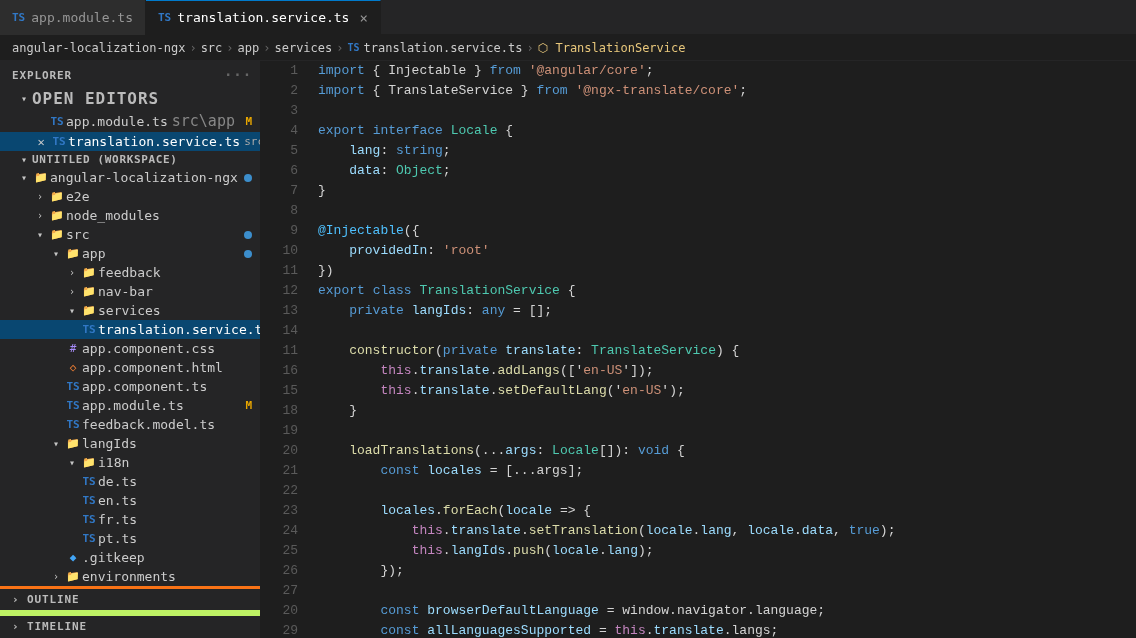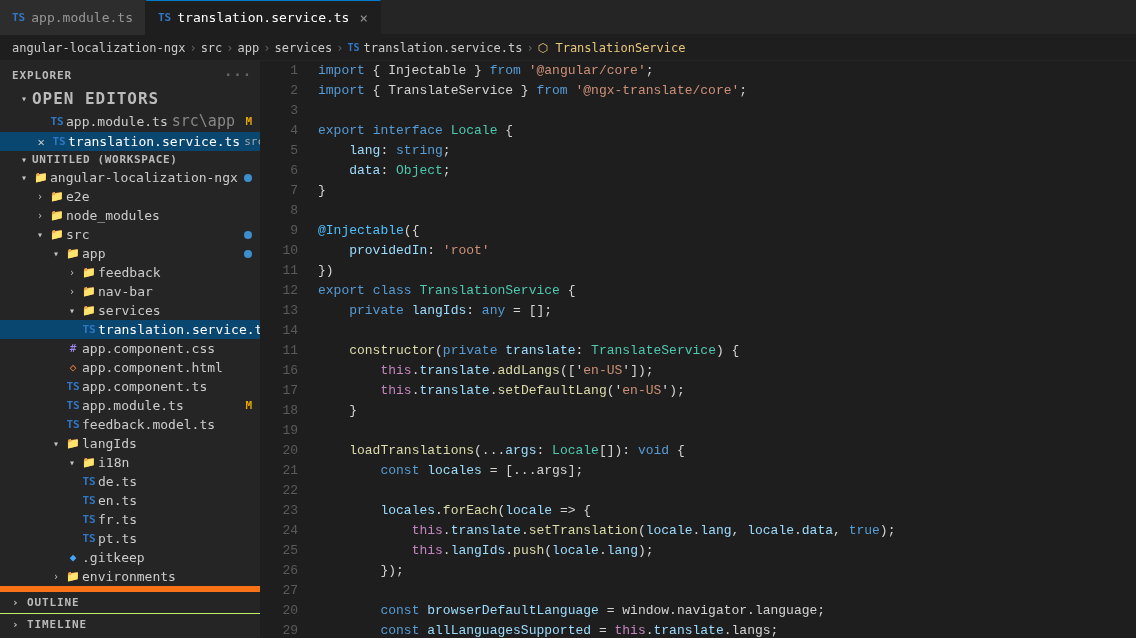--- a/index.html
+++ b/index.html
@@ -202,29 +202,29 @@
     .param { color: #9cdcfe; }
     .white { color: #d4d4d4; }
     .interface-kw { color: #569cd6; text-align: center; }
 
     .outline-section {
       padding: 4px 12px;
       font-size: 11px;
       font-weight: 600;
       letter-spacing: 0.08em;
       color: #bbb;
-      border-top: 6px solid #f97316;
+      border-top: 3px solid #f97316;
     }
     .timeline-section {
       padding: 4px 12px;
       font-size: 11px;
       font-weight: 600;
       letter-spacing: 0.08em;
       color: #bbb;
-      border-top: 1px solid #bef264;
+      border-top: 6px solid #bef264;
     }
   </style>
 </head>
 <body>
 
 <div class="tab-bar">
   <div class="tab">
     <span class="tab-icon-ts">TS</span>
     <span>app.module.ts</span>
   </div>
@@ -520,21 +520,21 @@
           <div>7</div>
           <div>8</div>
           <div>9</div>
           <div>10</div>
           <div>11</div>
           <div>12</div>
           <div>13</div>
           <div>14</div>
           <div>11</div>
           <div>16</div>
-          <div>17</div>
+          <div>15</div>
           <div>18</div>
           <div>19</div>
           <div>20</div>
           <div>21</div>
           <div>22</div>
           <div>23</div>
           <div>24</div>
           <div>25</div>
           <div>26</div>
           <div>27</div>

